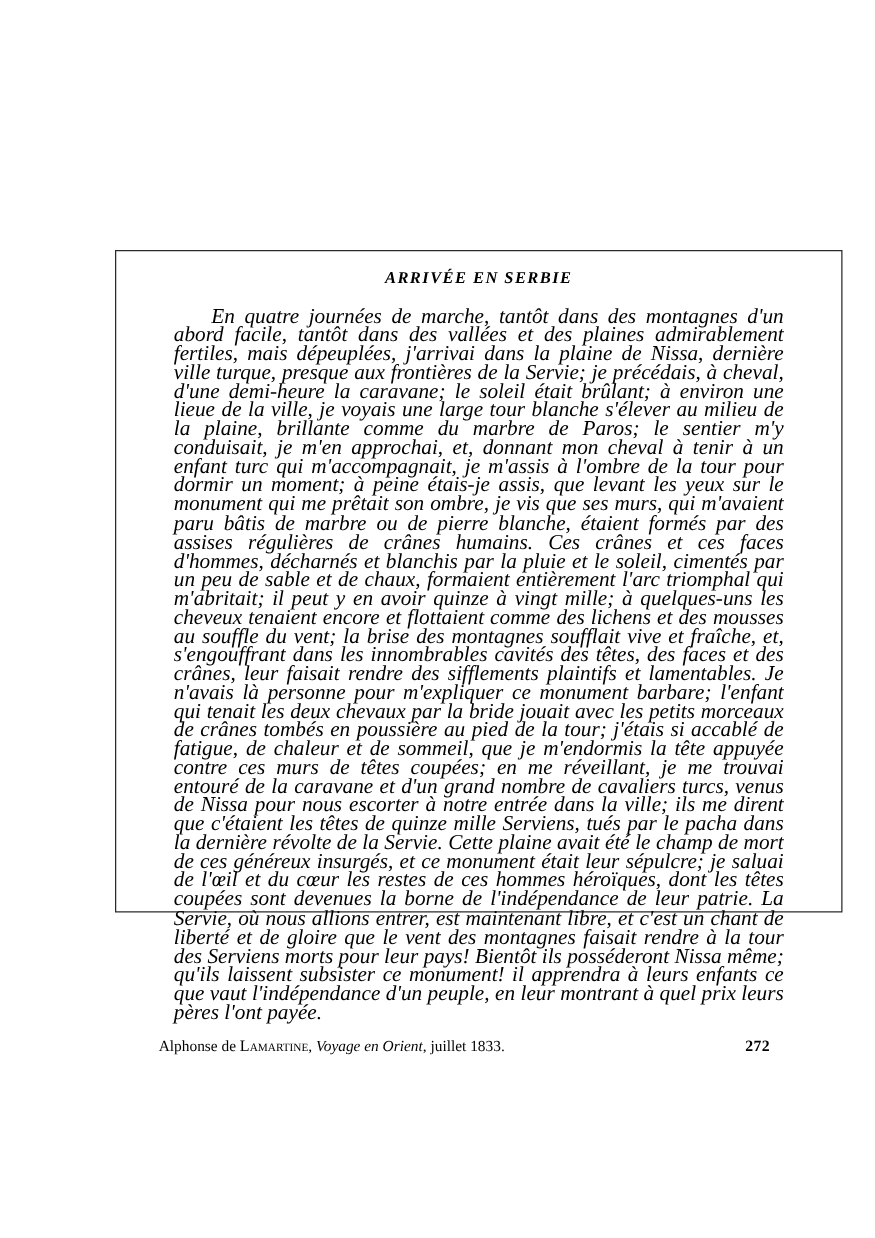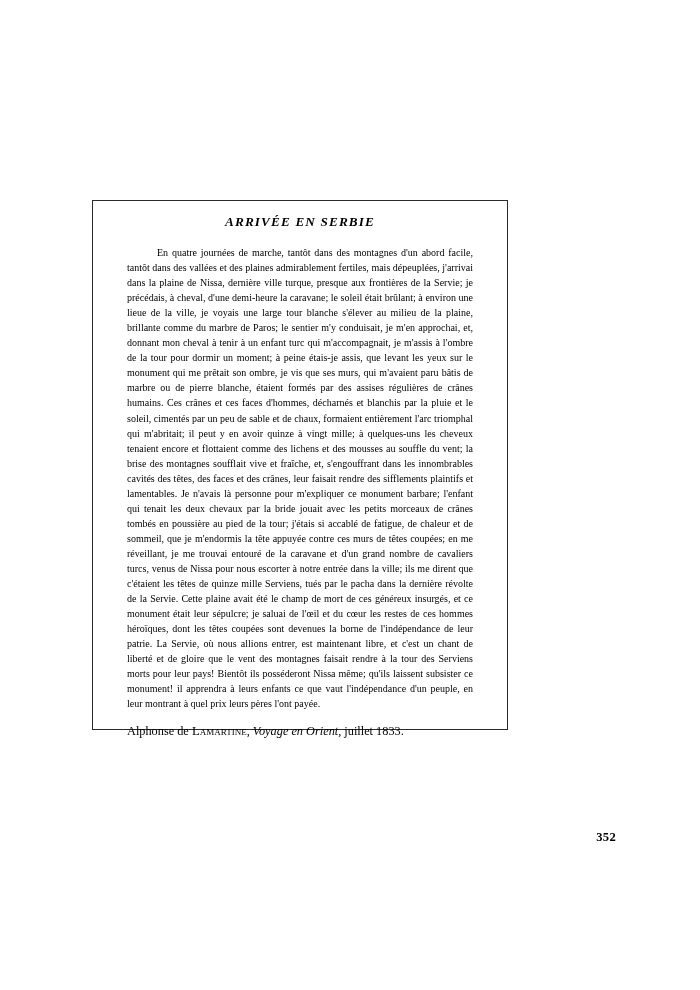--- a/index.html
+++ b/index.html
@@ -14,21 +14,21 @@
     font-family: "Liberation Serif", "DejaVu Serif", serif;
     color: #000000;
     overflow: hidden;
   }
 
   
   .excerpt-frame {
     position: absolute;
     left: 92px;
     top: 200px;
-    width: 416px;
+    width: 582px;
     height: 530px;
     box-sizing: border-box;
     border: 1.3px solid #2a2a2a;
     background: #ffffff;
   }
 
   .excerpt-inner {
     padding: 13px 34px 0 34px;
   }
 
@@ -36,25 +36,26 @@
     text-align: center;
     font-style: italic;
     font-weight: bold;
     font-size: 13.2px;
     letter-spacing: 1.15px;
     margin: 0 0 15px 0;
     white-space: nowrap;
   }
 
   .excerpt-body {
-    font-size: 10px;
+    font-style: italic;
+    font-size: 17px;
     line-height: 15.05px;
     text-align: justify;
     text-justify: inter-word;
-    margin: 0;
+    margin: 12px;
     hyphens: manual;
   }
   .excerpt-body .indent {
     display: inline-block;
     width: 30px;
   }
 
   .attribution {
     margin: 13px 0 0 0;
     text-align: left;
@@ -88,13 +89,13 @@
 
     <div class="excerpt-title">ARRIVÉE EN SERBIE</div>
 
     <p class="excerpt-body"><span class="indent"></span><span>En quatre journées de marche, tantôt dans des montagnes d'un abord facile, tantôt dans des vallées et des plaines admirablement fertiles, mais dépeuplées, j'arrivai dans la plaine de Nissa, dernière ville turque, presque aux frontières de la Servie; je précédais, à cheval, d'une demi-heure la caravane; le soleil était brûlant; à environ une lieue de la ville, je voyais une large tour blanche s'élever au milieu de la plaine, brillante comme du marbre de Paros; le sentier m'y conduisait, je m'en approchai, et, donnant mon cheval à tenir à un enfant turc qui m'accompagnait, je m'assis à l'ombre de la tour pour dormir un moment; à peine étais-je assis, que levant les yeux sur le monument qui me prêtait son ombre, je vis que ses murs, qui m'avaient paru bâtis de marbre ou de pierre blanche, étaient formés par des assises régulières de crânes humains. Ces crânes et ces faces d'hommes, décharnés et blanchis par la pluie et le soleil, cimentés par un peu de sable et de chaux, formaient entièrement l'arc triomphal qui m'abritait; il peut y en avoir quinze à vingt mille; à quelques-uns les cheveux tenaient encore et flottaient comme des lichens et des mousses au souffle du vent; la brise des montagnes soufflait vive et fraîche, et, s'engouffrant dans les innombrables cavités des têtes, des faces et des crânes, leur faisait rendre des sifflements plaintifs et lamentables. Je n'avais là personne pour m'expliquer ce monument barbare; l'enfant qui tenait les deux chevaux par la bride jouait avec les petits morceaux de crânes tombés en poussière au pied de la tour; j'étais si accablé de fatigue, de chaleur et de sommeil, que je m'endormis la tête appuyée contre ces murs de têtes coupées; en me réveillant, je me trouvai entouré de la caravane et d'un grand nombre de cavaliers turcs, venus de Nissa pour nous escorter à notre entrée dans la ville; ils me dirent que c'étaient les têtes de quinze mille Serviens, tués par le pacha dans la dernière révolte de la Servie. Cette plaine avait été le champ de mort de ces généreux insurgés, et ce monument était leur sépulcre; je saluai de l'œil et du cœur les restes de ces hommes héroïques, dont les têtes coupées sont devenues la borne de l'indépendance de leur patrie. La Servie, où nous allions entrer, est maintenant libre, et c'est un chant de liberté et de gloire que le vent des montagnes faisait rendre à la tour des Serviens morts pour leur pays! Bientôt ils posséderont Nissa même; qu'ils laissent subsister ce monument! il apprendra à leurs enfants ce que vaut l'indépendance d'un peuple, en leur montrant à quel prix leurs pères l'ont payée.</span></p>
 
     <p class="attribution"><span>Alphonse de </span><span class="smallcaps">Lamartine</span><span>, </span><span class="work-title">Voyage en Orient</span><span>, juillet 1833.</span></p>
 
   </div>
 </div>
 
-<div class="page-number">352</div>
+<div class="page-number">272</div>
 
 </body></html>

